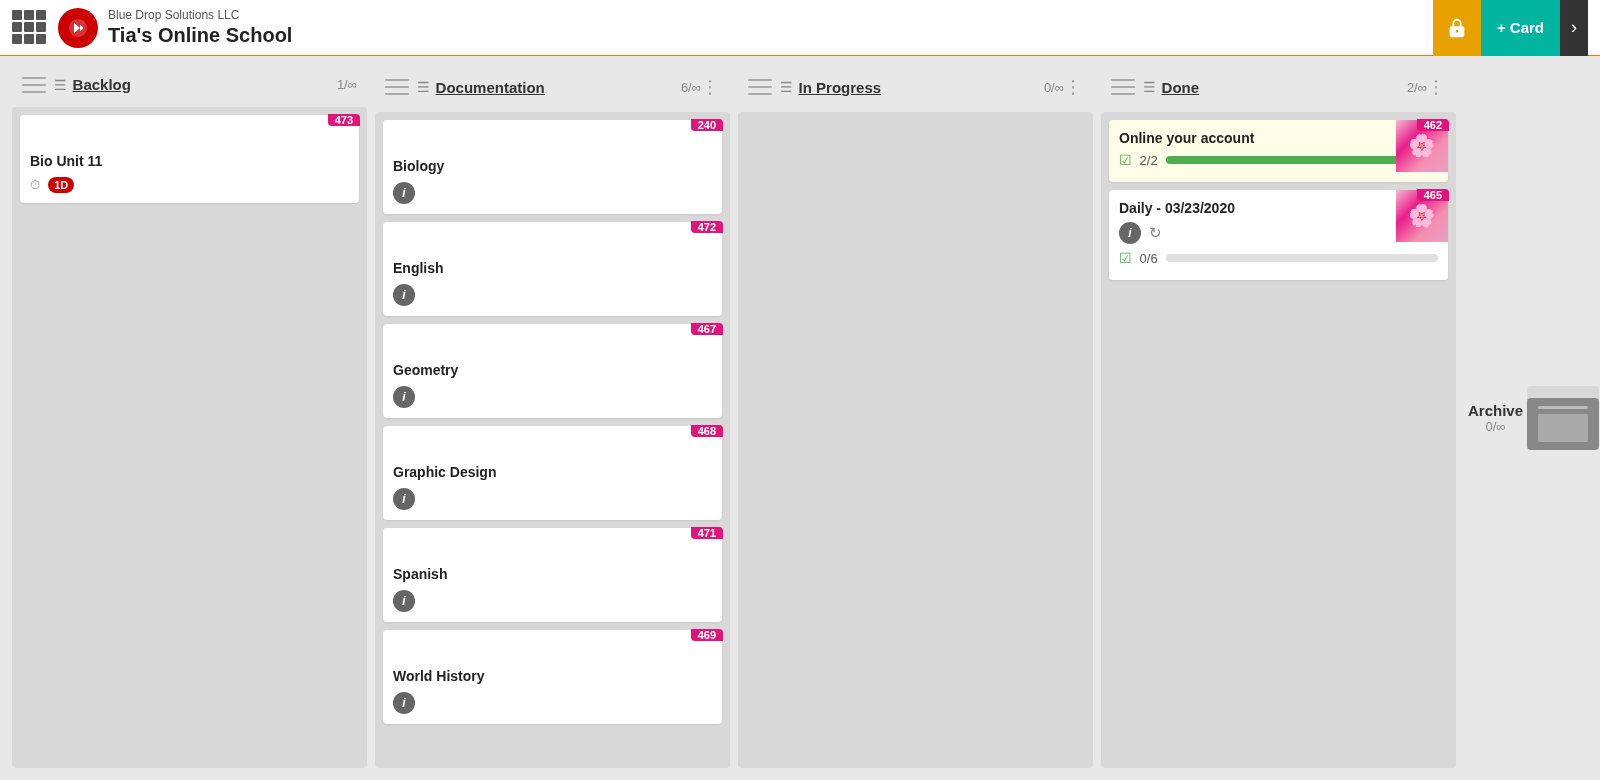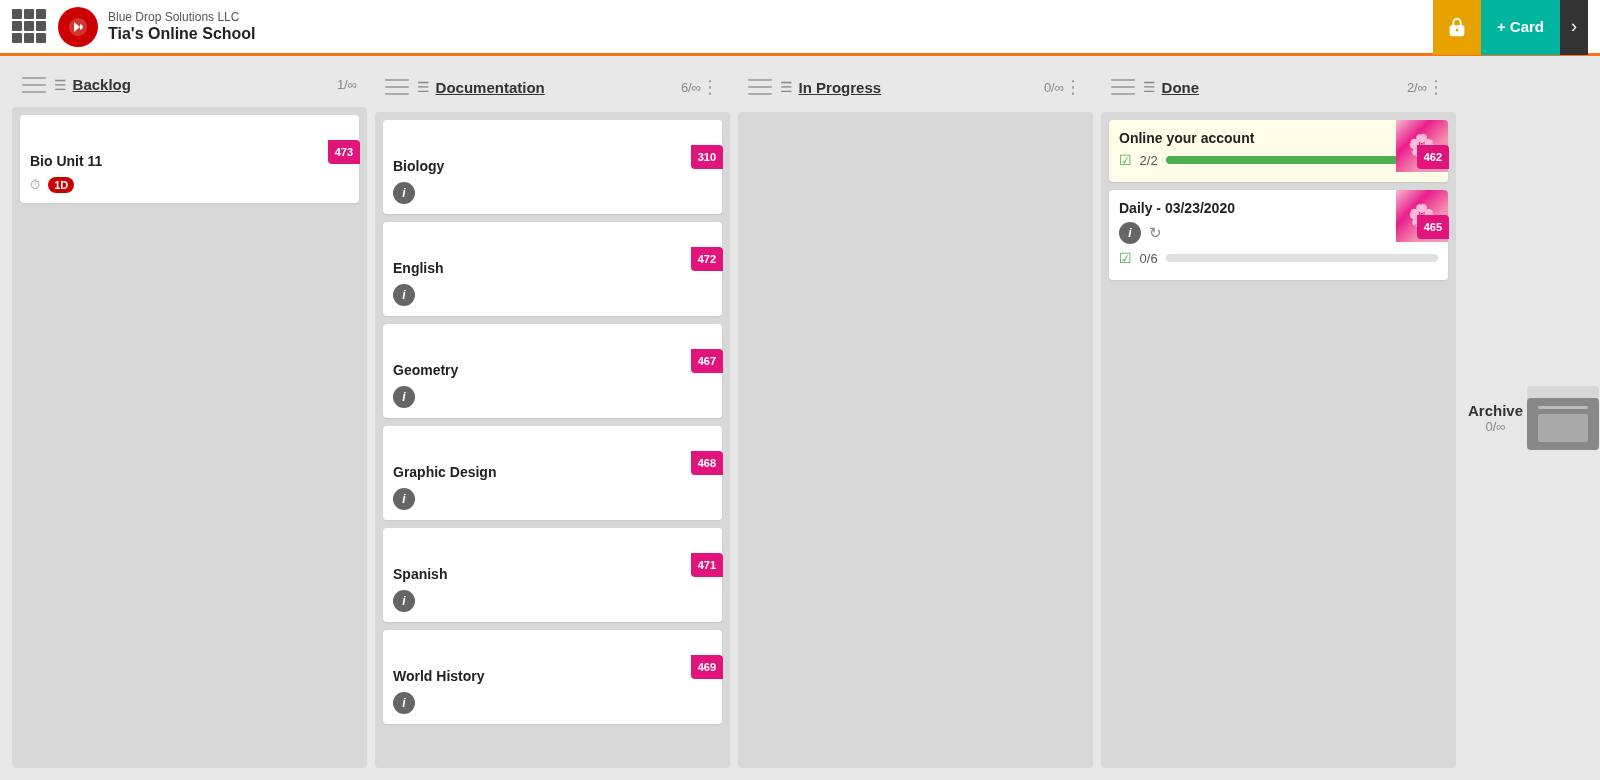--- a/index.html
+++ b/index.html
@@ -1,33 +1,33 @@
 <!DOCTYPE html>
 <html><head>
   <meta charset="utf-8">
   <style>
     * { box-sizing: border-box; margin: 0; padding: 0; }
     body { font-family: -apple-system, BlinkMacSystemFont, 'Segoe UI', sans-serif; background: #e8e8e8; overflow: hidden; }
 
     
     .header {
       display: flex; align-items: center; height: 56px;
-      background: #fff; border-bottom: 3px solid #f97316; padding: 0 12px;
+      background: #fff; border-bottom: 1px solid #f97316; padding: 0 12px;
     }
     .header-grid-icon {
       width: 36px; height: 36px; display: grid; grid-template-columns: repeat(3,10px); grid-template-rows: repeat(3,10px); gap: 2px; margin-right: 10px;
     }
     .header-grid-icon span { background: #555; border-radius: 1px; }
     .header-logo {
       width: 40px; height: 40px; background: #c00; border-radius: 50%; display: flex; align-items: center; justify-content: center; margin-right: 10px;
     }
     .header-logo svg { width: 24px; height: 24px; }
     .header-text { line-height: 1.2; }
     .header-text .company { font-size: 12px; color: #555; }
-    .header-text .school { font-size: 16px; font-weight: 700; color: #222; }
+    .header-text .school { font-size: 20px; font-weight: 700; color: #222; }
     .header-spacer { flex: 1; }
     .header-lock {
       background: #e8a200; width: 48px; height: 56px; display: flex; align-items: center; justify-content: center;
     }
     .header-lock svg { width: 22px; height: 22px; fill: #fff; }
     .header-add-card {
       background: #00b4a0; color: #fff; border: none; height: 56px; padding: 0 16px; font-size: 15px; font-weight: 600; cursor: pointer; display: flex; align-items: center; gap: 6px;
     }
     .header-more {
       background: #333; color: #fff; width: 28px; height: 56px; display: flex; align-items: center; justify-content: center; font-size: 18px; cursor: pointer;
@@ -51,21 +51,21 @@
     .column-body { flex: 1; background: #d8d8d8; border-radius: 4px; padding: 8px; overflow-y: auto; }
 
     
     .card {
       background: #fff; border-radius: 4px; margin-bottom: 8px; padding: 10px 10px 10px 10px;
       position: relative; box-shadow: 0 1px 2px rgba(0,0,0,0.08);
     }
     .card-badge {
       position: absolute; top: -1px; right: -1px;
       background: #e0147a; color: #fff; font-size: 11px; font-weight: 700;
-      padding: 6px 7px; border-radius: 0 4px 0 4px; z-index: 1; margin-top: 26px;
+      padding: 0 7px; border-radius: 0 4px 0 4px; z-index: 1;
     }
     .card-title { font-size: 14px; font-weight: 600; color: #222; margin-bottom: 8px; margin-right: 30px; margin-top: 28px; }
     .card-info-row { display: flex; align-items: center; gap: 8px; }
     .card-clock { color: #888; font-size: 13px; }
     .card-time-badge { background: #c00; color: #fff; font-size: 11px; font-weight: 700; padding: 2px 6px; border-radius: 8px; }
     .info-icon { width: 22px; height: 22px; border-radius: 50%; background: #666; color: #fff; display: flex; align-items: center; justify-content: center; font-size: 12px; font-style: italic; font-weight: 700; cursor: pointer; }
 
     
     .done-card { position: relative; }
     .done-card-img {
@@ -165,21 +165,21 @@
           <span></span>
         </div>
       <span class="col-list-icon">☰</span>
       <span class="col-title">Documentation</span>
       <span class="col-count">6/∞</span>
       <span class="col-menu">⋮</span>
     </div>
     <div class="column-body">
 
       <div class="card">
-        <div class="card-badge">310</div>
+        <div class="card-badge">240</div>
         <div class="card-title">Biology</div>
         <div class="info-icon">i</div>
       </div>
 
       <div class="card">
         <div class="card-badge">472</div>
         <div class="card-title">English</div>
         <div class="info-icon">i</div>
       </div>
 

